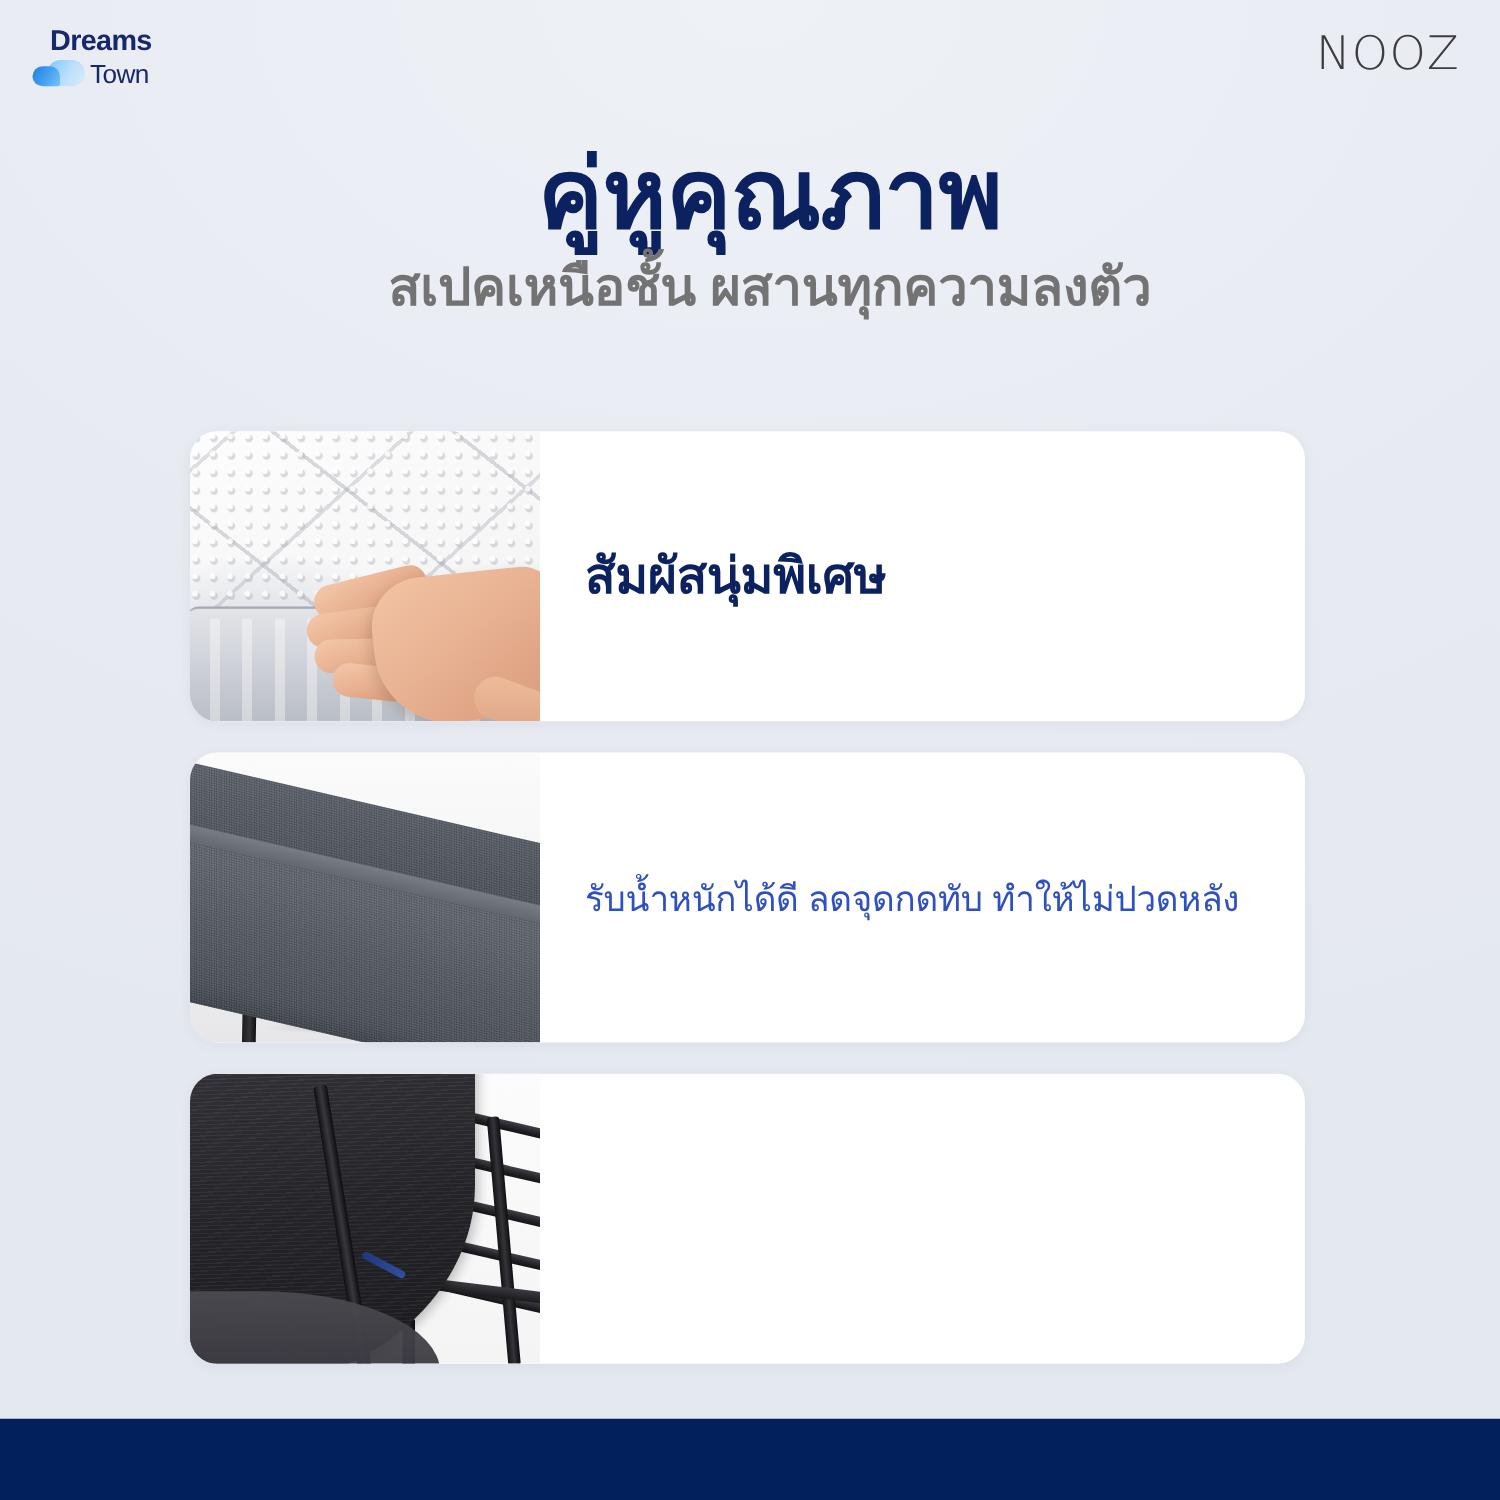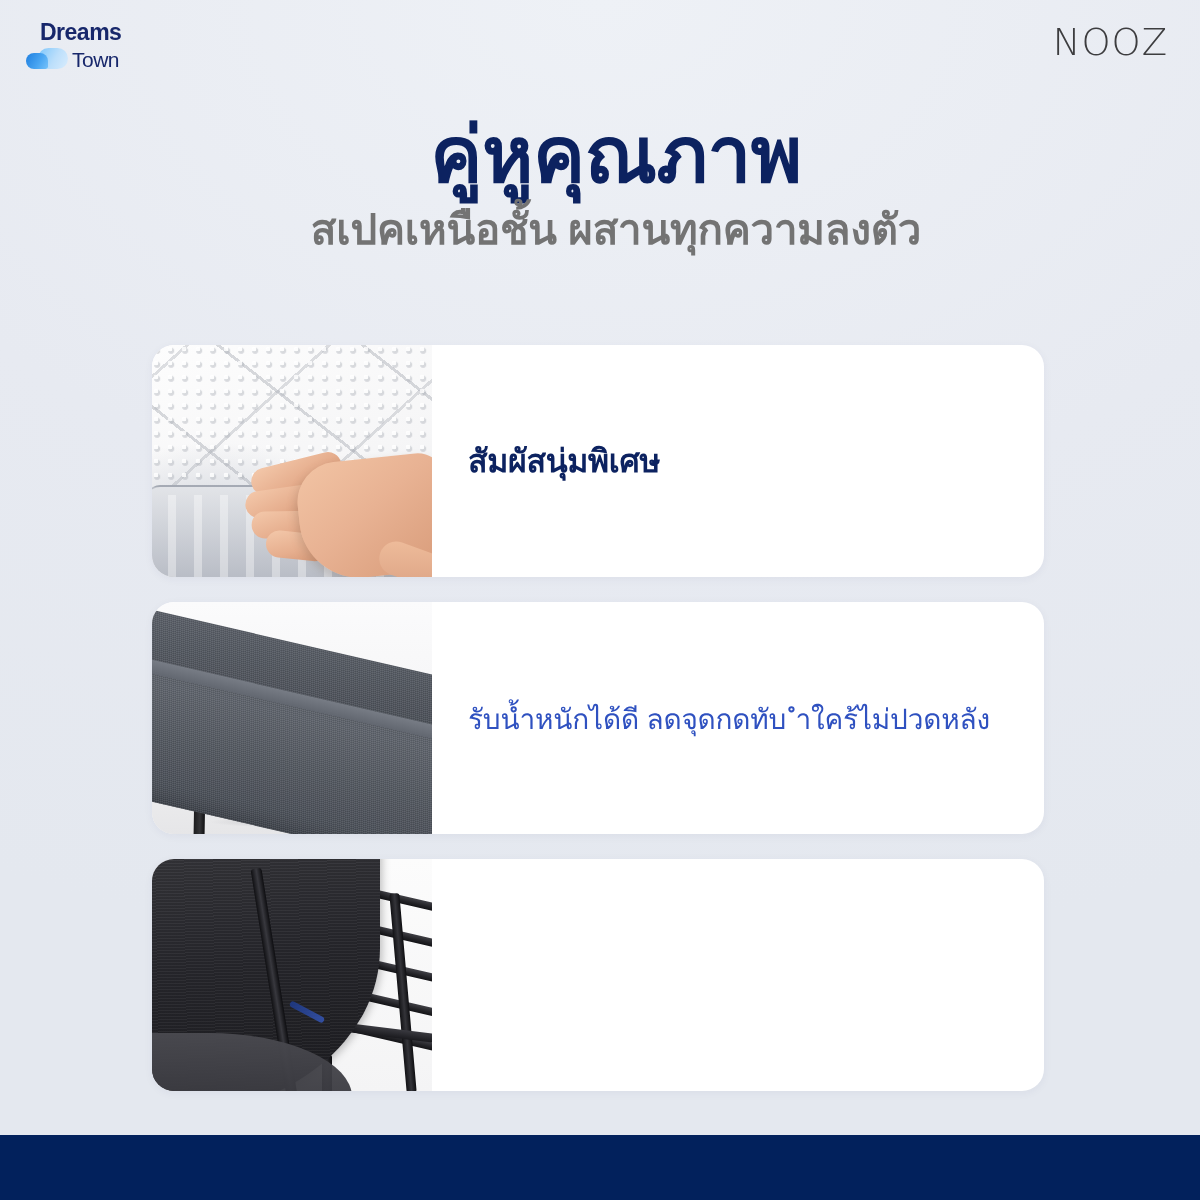--- a/index.html
+++ b/index.html
@@ -90,21 +90,21 @@
   .card-media {
     position:relative; width:280px; height:232px; flex:0 0 280px;
     overflow:hidden;
   }
   .card-body {
     flex:1 1 auto;
     display:flex; flex-direction:column; justify-content:center;
     padding-left:36px; padding-right:26px;
   }
   .card-title {
-    font-size:32px; font-weight:bold; color:#0c2260;
+    font-size:40px; font-weight:bold; color:#0c2260;
     line-height:1.25; letter-spacing:-0.3px;
   }
   .card-desc {
     margin-top:5px;
     font-size:28px; font-weight:normal; color:#2f51c0;
     line-height:1.3; letter-spacing:-0.2px;
   }
 
   
   .m1 { width:100%; height:100%;
@@ -325,21 +325,21 @@
         <div class="m2-floor"></div>
         <div class="m2-shadow"></div>
         <div class="m2-leg l2"></div>
         <div class="m2-leg l1"></div>
         <div class="m2-top"></div>
         <div class="m2-toplip"></div>
         <div class="m2-front"></div>
       </div>
     </div>
     <div class="card-body">
-      <div class="card-desc">รับน้ำหนักได้ดี ลดจุดกดทับ ำใคร้ไม่ปวดหลัง</div>
+      <div class="card-desc">รับน้ำหนักได้ดี ลดจุดกดทับ ทำให้ไม่ปวดหลัง</div>
     </div>
   </div>
 
   <div class="card">
     <div class="card-media">
       <div class="m3">
         <div class="m3-slat s1"></div>
         <div class="m3-slat s2"></div>
         <div class="m3-slat s3"></div>
         <div class="m3-slat s4"></div>

